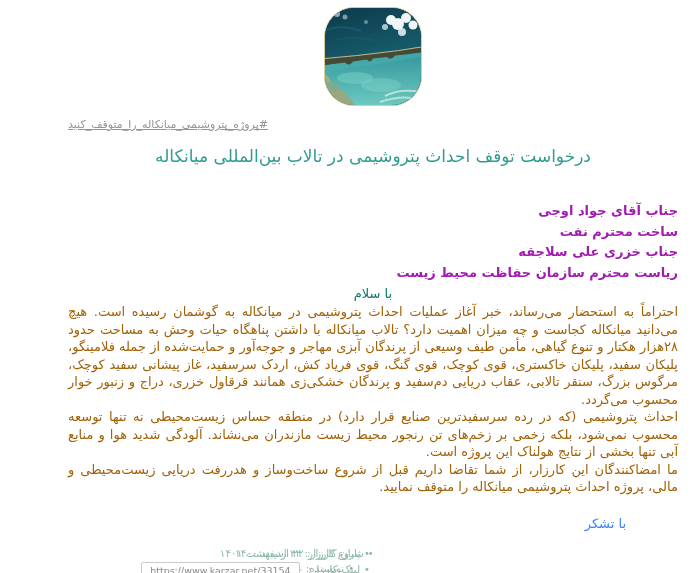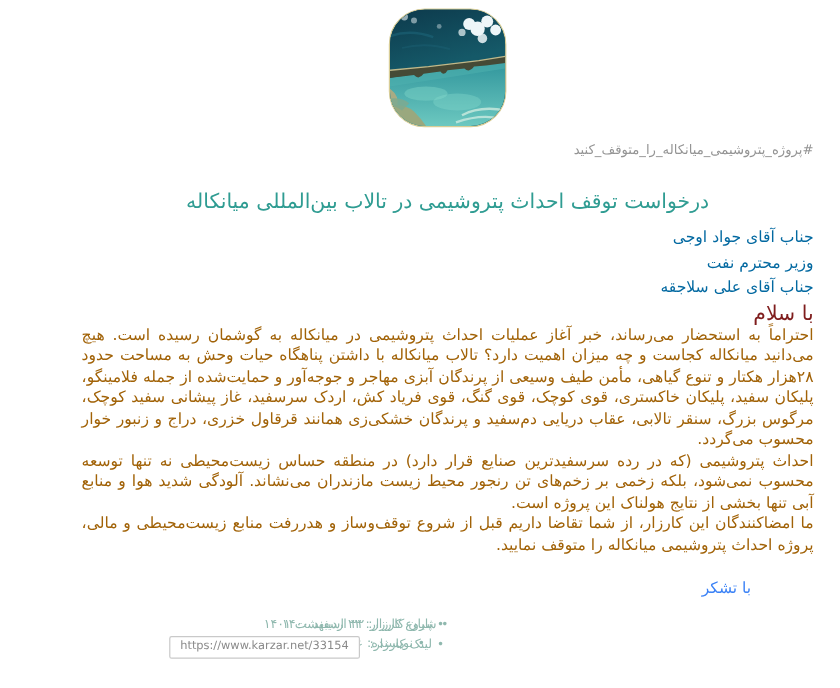--- a/index.html
+++ b/index.html
@@ -19,46 +19,48 @@
   .hero-img-frame {
     display: inline-block;
     width: 96px; height: 97px;
     border: 1px solid #d8cd96;
     border-radius: 30px;
     overflow: hidden;
     line-height: 0;
     background: #10485a;
   }
   .hashtag {
-    text-align: right;
+    text-align: left;
     font-size: 11px;
     color: #949494;
     margin-top: 7px;
     line-height: 15px;
+    text-decoration: underline;
   }
   .page-title {
     text-align: center;
     font-size: 17px;
     font-weight: normal;
     color: #2f9c92;
-    margin: 24px 0 0 0;
+    margin: 12px 0 0 0;
     line-height: 25px;
   }
   .recipients {
-    margin-top: 8px;
-    font-size: 13px;
-    font-weight: normal;
-    color: #0369a1;
+    margin-top: 32px;
+    font-size: 13px;
+    font-weight: bold;
+    color: #a21caf;
     line-height: 20.5px;
   }
   .salutation {
     margin-top: 2px;
-    font-size: 17px;
-    color: #7f1d1d;
+    font-size: 13px;
+    color: #0f766e;
     line-height: 18px;
+    text-align: center;
   }
   .body-text p {
     margin: 0;
     font-size: 13px;
     color: #a16207;
     line-height: 17.5px;
     text-align: justify;
   }
   .closing {
     margin-top: 20px;
@@ -155,30 +157,31 @@
       </svg>
     </span>
   </div>
 
   <div class="hashtag">#پروژه_پتروشیمی_میانکاله_را_متوقف_کنید</div>
 
   <h1 class="page-title">درخواست توقف احداث پتروشیمی در تالاب بین‌المللی میانکاله</h1>
 
   <div class="recipients">
     <div>جناب آقای جواد اوجی</div>
-    <div>وزیر محترم نفت</div>
-    <div>جناب آقای علی سلاجقه</div>
+    <div>ساخت محترم نفت</div>
+    <div>جناب خزری علی سلاجقه</div>
+    <div>ریاست محترم سازمان حفاظت محیط زیست</div>
   </div>
 
   <div class="salutation">با سلام</div>
 
   <div class="body-text">
     <p>احتراماً به استحضار می‌رساند، خبر آغاز عملیات احداث پتروشیمی در میانکاله به گوشمان رسیده است. هیچ می‌دانید میانکاله کجاست و چه میزان اهمیت دارد؟ تالاب میانکاله با داشتن پناهگاه حیات وحش به مساحت حدود ۲۸هزار هکتار و تنوع گیاهی، مأمن طیف وسیعی از پرندگان آبزی مهاجر و جوجه‌آور و حمایت‌شده از جمله فلامینگو، پلیکان سفید، پلیکان خاکستری، قوی کوچک، قوی گنگ، قوی فریاد کش، اردک سرسفید، غاز پیشانی سفید کوچک، مرگوس بزرگ، سنقر تالابی، عقاب دریایی دم‌سفید و پرندگان خشکی‌زی همانند قرقاول خزری، دراج و زنبور خوار محسوب می‌گردد.</p>
     <p>احداث پتروشیمی (که در رده سرسفید‌ترین صنایع قرار دارد) در منطقه حساس زیست‌محیطی نه تنها توسعه محسوب نمی‌شود، بلکه زخمی بر زخم‌های تن رنجور محیط زیست مازندران می‌نشاند. آلودگی شدید هوا و منابع آبی تنها بخشی از نتایج هولناک این پروژه است.</p>
-    <p>ما امضاکنندگان این کارزار، از شما تقاضا داریم قبل از شروع توقف‌وساز و هدررفت منابع زیست‌محیطی و مالی، پروژه احداث پتروشیمی میانکاله را متوقف نمایید.</p>
+    <p>ما امضاکنندگان این کارزار، از شما تقاضا داریم قبل از شروع ساخت‌وساز و هدررفت دریایی زیست‌محیطی و مالی، پروژه احداث پتروشیمی میانکاله را متوقف نمایید.</p>
   </div>
 
   <div class="closing">با تشکر</div>
 
   <div class="footer">
     <div class="f-col-right">
       <div class="f-item">
         <span class="blt">•</span><span>شروع کارزار: ۲۲ اسفند ۱۴۰۰</span>
       </div>
       <div class="f-item">

